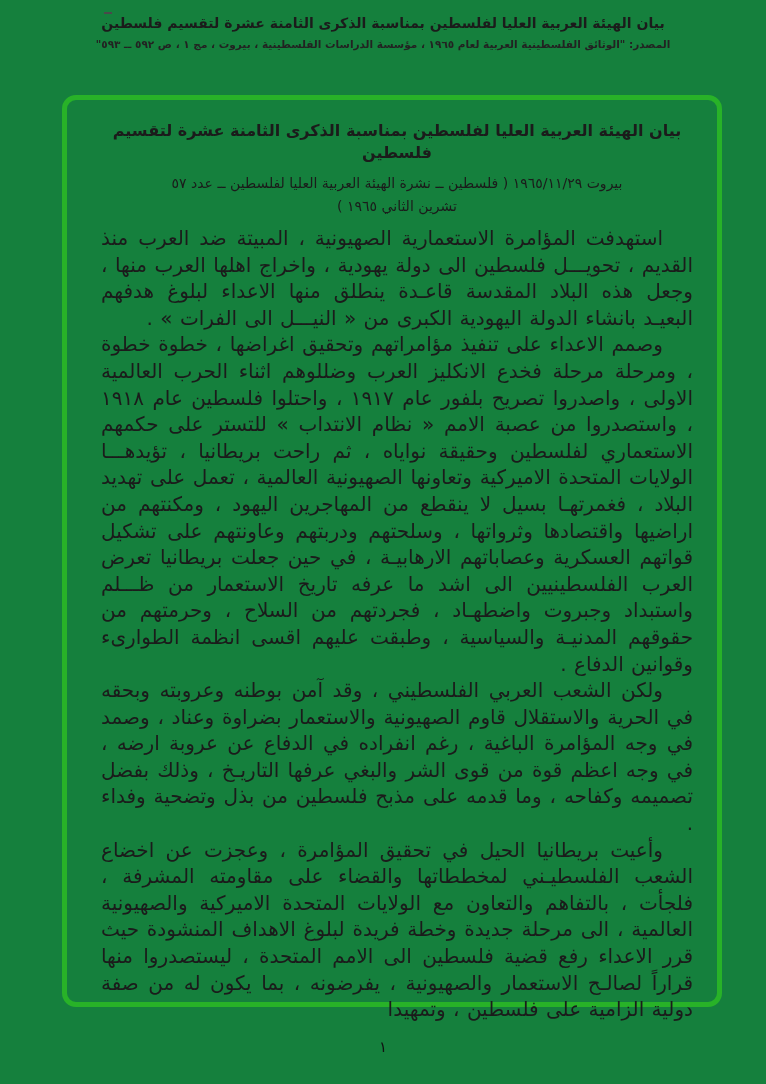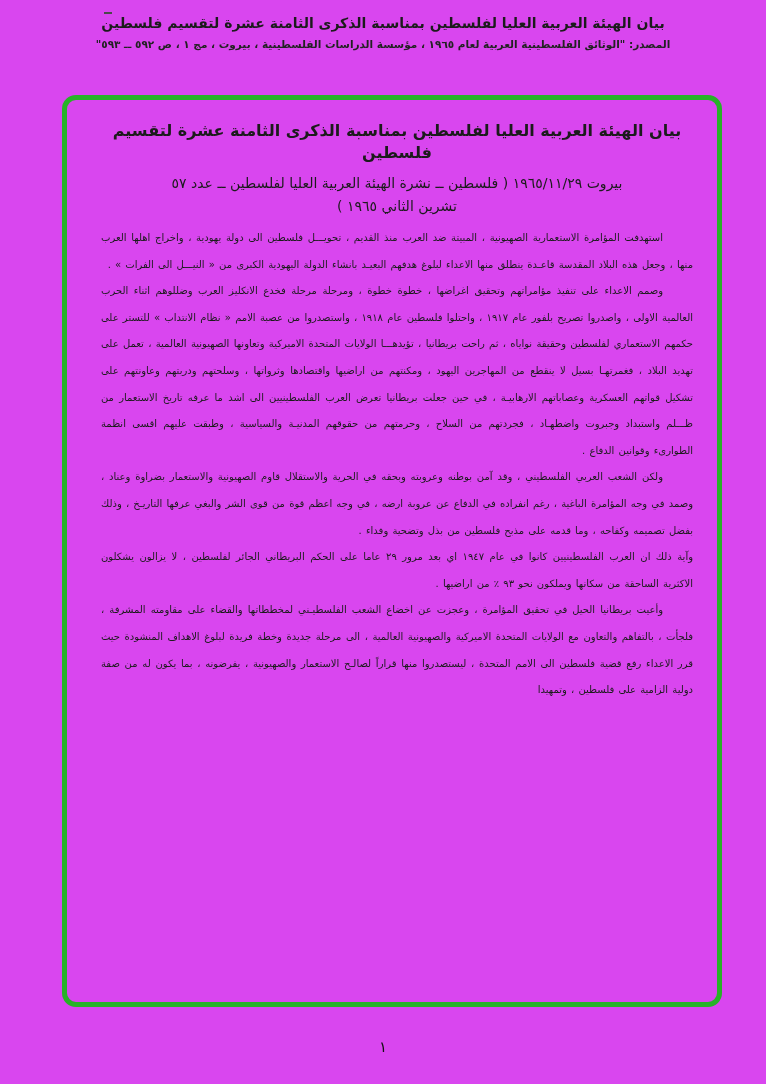--- a/index.html
+++ b/index.html
@@ -11,21 +11,21 @@
     width: 766px;
     height: 1084px;
     position: relative;
     font-family: "DejaVu Sans", sans-serif;
     color: #1b1b1b;
     overflow: hidden;
   }
   .page {
     position: absolute;
     inset: 0;
-    background: #d946ef;
+    background: #15803d;
   }
   .scan-artifact {
     position: absolute;
     left: 104px;
     top: 12px;
     width: 8px;
     height: 2px;
     background: #4a4a4a;
   }
   .page-header {
@@ -69,21 +69,21 @@
   .doc-subtitle {
     text-align: center;
     font-size: 14px;
     line-height: 20px;
     margin: 0 0 3px 0;
   }
   .doc-subtitle.line2 {
     margin-bottom: 9px;
   }
   .para {
-    font-size: 10px;
+    font-size: 20px;
     line-height: 26.6px;
     text-align: justify;
     margin: 0;
     text-indent: 30px;
     word-spacing: 1px;
   }
   .para.flush {
     text-indent: 0;
   }
   .page-number {
@@ -109,19 +109,18 @@
   </div>
 
   <div class="doc-frame" style="border-color: rgb(40, 178, 40);">
     <div class="doc-title">بيان الهيئة العربية العليا لفلسطين بمناسبة الذكرى الثامنة عشرة  لتقسيم فلسطين</div>
     <div class="doc-subtitle">بيروت ١٩٦٥/١١/٢٩ ( فلسطين ــ نشرة الهيئة العربية العليا لفلسطين ــ عدد ٥٧</div>
     <div class="doc-subtitle line2">تشرين الثاني ١٩٦٥ )</div>
 
     <p class="para">استهدفت المؤامرة الاستعمارية الصهيونية ، المبيتة ضد العرب منذ القديم ، تحويـــل فلسطين الى دولة يهودية ، واخراج اهلها العرب منها ، وجعل هذه البلاد المقدسة قاعـدة ينطلق منها الاعداء لبلوغ هدفهم البعيـد بانشاء الدولة اليهودية الكبرى من « النيـــل الى الفرات » .</p>
     <p class="para">وصمم الاعداء على تنفيذ مؤامراتهم وتحقيق اغراضها ، خطوة خطوة ، ومرحلة مرحلة فخدع الانكليز العرب وضللوهم اثناء الحرب العالمية الاولى ، واصدروا تصريح بلفور عام ١٩١٧ ، واحتلوا فلسطين عام ١٩١٨ ، واستصدروا من عصبة الامم « نظام الانتداب » للتستر على حكمهم الاستعماري لفلسطين وحقيقة نواياه ، ثم راحت بريطانيا ، تؤيدهـــا الولايات المتحدة الاميركية وتعاونها الصهيونية العالمية ، تعمل على تهديد البلاد ، فغمرتهـا بسيل لا ينقطع من المهاجرين اليهود ، ومكنتهم من اراضيها واقتصادها وثرواتها ، وسلحتهم ودربتهم وعاونتهم على تشكيل قواتهم العسكرية وعصاباتهم الارهابيـة ، في حين جعلت بريطانيا تعرض العرب الفلسطينيين الى اشد ما عرفه تاريخ الاستعمار من ظـــلم واستبداد وجبروت واضطهـاد ، فجردتهم من السلاح ، وحرمتهم من حقوقهم المدنيـة والسياسية ، وطبقت عليهم اقسى انظمة الطوارىء وقوانين الدفاع .</p>
     <p class="para">ولكن الشعب العربي الفلسطيني ، وقد آمن بوطنه وعروبته وبحقه في الحرية والاستقلال قاوم الصهيونية والاستعمار بضراوة وعناد ، وصمد في وجه المؤامرة الباغية ، رغم انفراده في الدفاع عن عروبة ارضه ، في وجه اعظم قوة من قوى الشر والبغي عرفها التاريـخ ، وذلك بفضل تصميمه وكفاحه ، وما قدمه على مذبح فلسطين من بذل وتضحية وفداء .</p>
-    <p class="para flush">وآية ذلك ان العرب الفلسطينيين كانوا في عام ١٩٤٧ اي بعد مرور ٢٩ عاما على الحكم البريطاني الجائر لفلسطين ، لا يزالون يشكلون الاكثرية الساحقة من سكانها ويملكون نحو ٩٣ ٪ من اراضيها .</p>
     <p class="para">وأعيت بريطانيا الحيل في تحقيق المؤامرة ، وعجزت عن اخضاع الشعب الفلسطيـني لمخططاتها والقضاء على مقاومته المشرفة ، فلجأت ، بالتفاهم والتعاون مع الولايات المتحدة الاميركية والصهيونية العالمية ،  الى مرحلة جديدة وخطة فريدة لبلوغ الاهداف المنشودة حيث قرر الاعداء رفع قضية فلسطين الى الامم المتحدة ، ليستصدروا منها قراراً لصالـح الاستعمار والصهيونية ، يفرضونه ، بما يكون له من صفة دولية الزامية على فلسطين ، وتمهيدا</p>
   </div>
 
   <div class="page-number">١</div>
 
 </div>
 
 </body></html>

